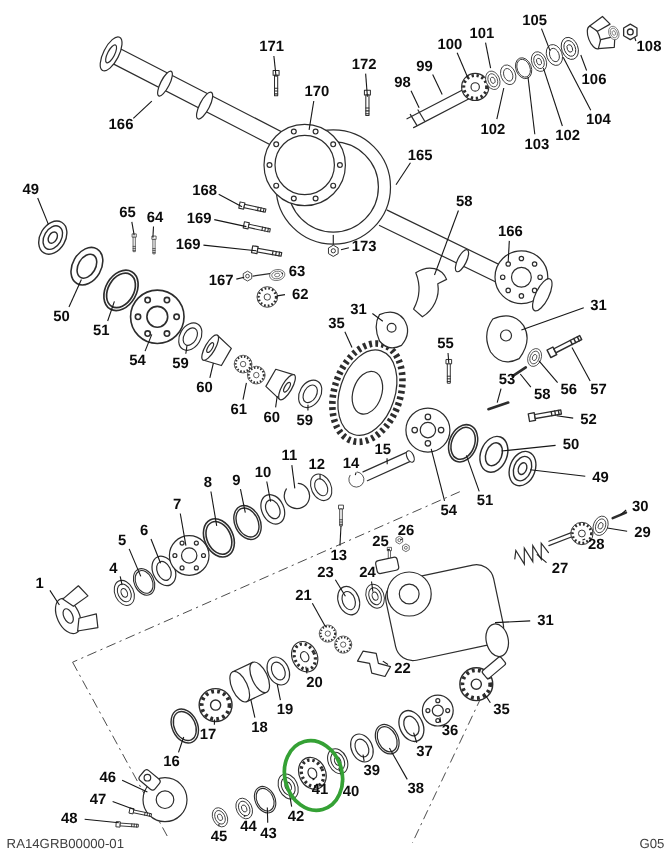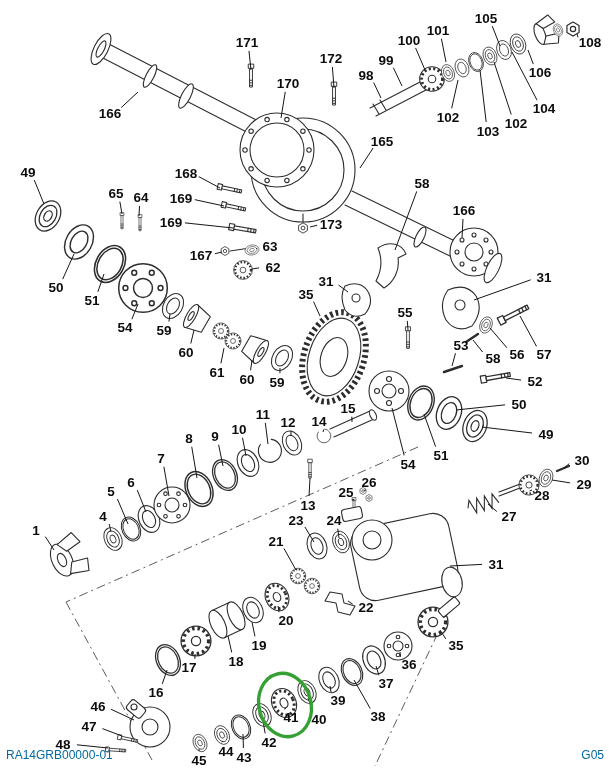--- a/index.html
+++ b/index.html
@@ -7,21 +7,21 @@
         font-family:"Liberation Sans",sans-serif;}
   svg{position:absolute;left:0;top:0;}
   .pt{fill:#ffffff;stroke:#2d2d2d;stroke-width:1.1;stroke-linejoin:round;}
   .ln{fill:none;stroke:#2d2d2d;stroke-width:1.1;stroke-linecap:round;}
   .thick{stroke-width:2.4;}
   .teeth{fill:none;stroke:#2d2d2d;stroke-width:3;stroke-dasharray:2.2 2.6;}
   .teeth2{fill:#ffffff;stroke:#2d2d2d;stroke-width:6;stroke-dasharray:2.6 3;}
   .dsh{fill:none;stroke:#4a4a4a;stroke-width:0.9;stroke-dasharray:9 4 2 4;}
   .lead{stroke:#161616;stroke-width:1;}
   .lbl{font-family:"Liberation Sans",sans-serif;font-weight:bold;font-size:13.5px;fill:#0c0c0c;}
-  .footer{position:absolute;bottom:15px;font-size:12px;color:#0369a1;}
+  .footer{position:absolute;bottom:3px;font-size:12px;color:#404040;}
   .footer-left{left:6px;}
   .footer-right{right:6px;}
 </style>
 </head>
 <body>
 
 <div class="page">
 
 <svg width="610" height="777" viewBox="0 0 610 777">
   <defs>

